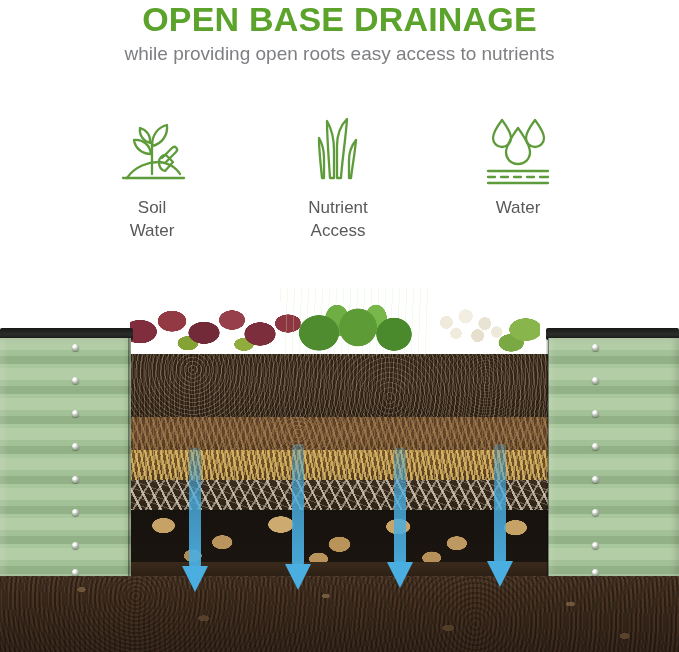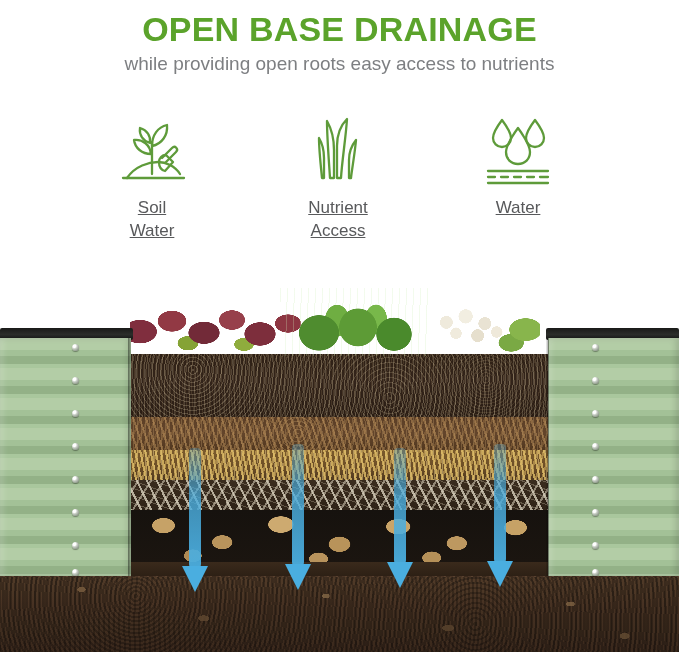--- a/index.html
+++ b/index.html
@@ -6,40 +6,40 @@
   body{
     width:679px;height:652px;
     background:#ffffff;
     font-family:"Liberation Sans", sans-serif;
     overflow:hidden;
     position:relative;
   }
   #page{position:relative;width:679px;height:652px;overflow:hidden;background:#fff;}
 
   
-  .header{position:absolute;left:0;top:12px;width:578px;height:104px;text-align:center;text-decoration:underline;}
+  .header{position:absolute;left:0;top:2px;width:578px;height:104px;text-align:center;text-decoration:underline;}
   .title{
     position:absolute;left:0;top:-2px;width:679px;
     font-size:34px;font-weight:700;letter-spacing:.2px;
     color:#5BA32B;line-height:38px;
   }
   .subtitle{
     position:absolute;left:0;top:38px;width:679px;
     font-size:19px;font-weight:400;color:#7d7f82;line-height:27px;
   }
 
   
   .features{position:absolute;left:0;top:112px;width:679px;height:140px;}
   .feature{position:absolute;top:0;width:180px;text-align:center;}
   .feature.f1{left:62px;}
   .feature.f2{left:248px;}
   .feature.f3{left:428px;}
   .feat-icon{height:78px;display:flex;align-items:center;justify-content:center;}
   .feat-label{
-    margin-top:6px;font-size:17px;line-height:23px;color:#58595B;font-weight:400;text-decoration:underline;
+    margin-top:6px;font-size:17px;line-height:23px;color:#58595B;font-weight:400;
   }
 
   
   .scene{position:absolute;left:0;top:262px;width:679px;height:390px;overflow:hidden;background:#fff;}
 
   
   .ground{
     position:absolute;left:0;top:310px;width:679px;height:80px;
     background:
       radial-gradient(ellipse 7px 4px at 12% 22%, rgba(120,92,62,.85) 0 60%, transparent 62%),

